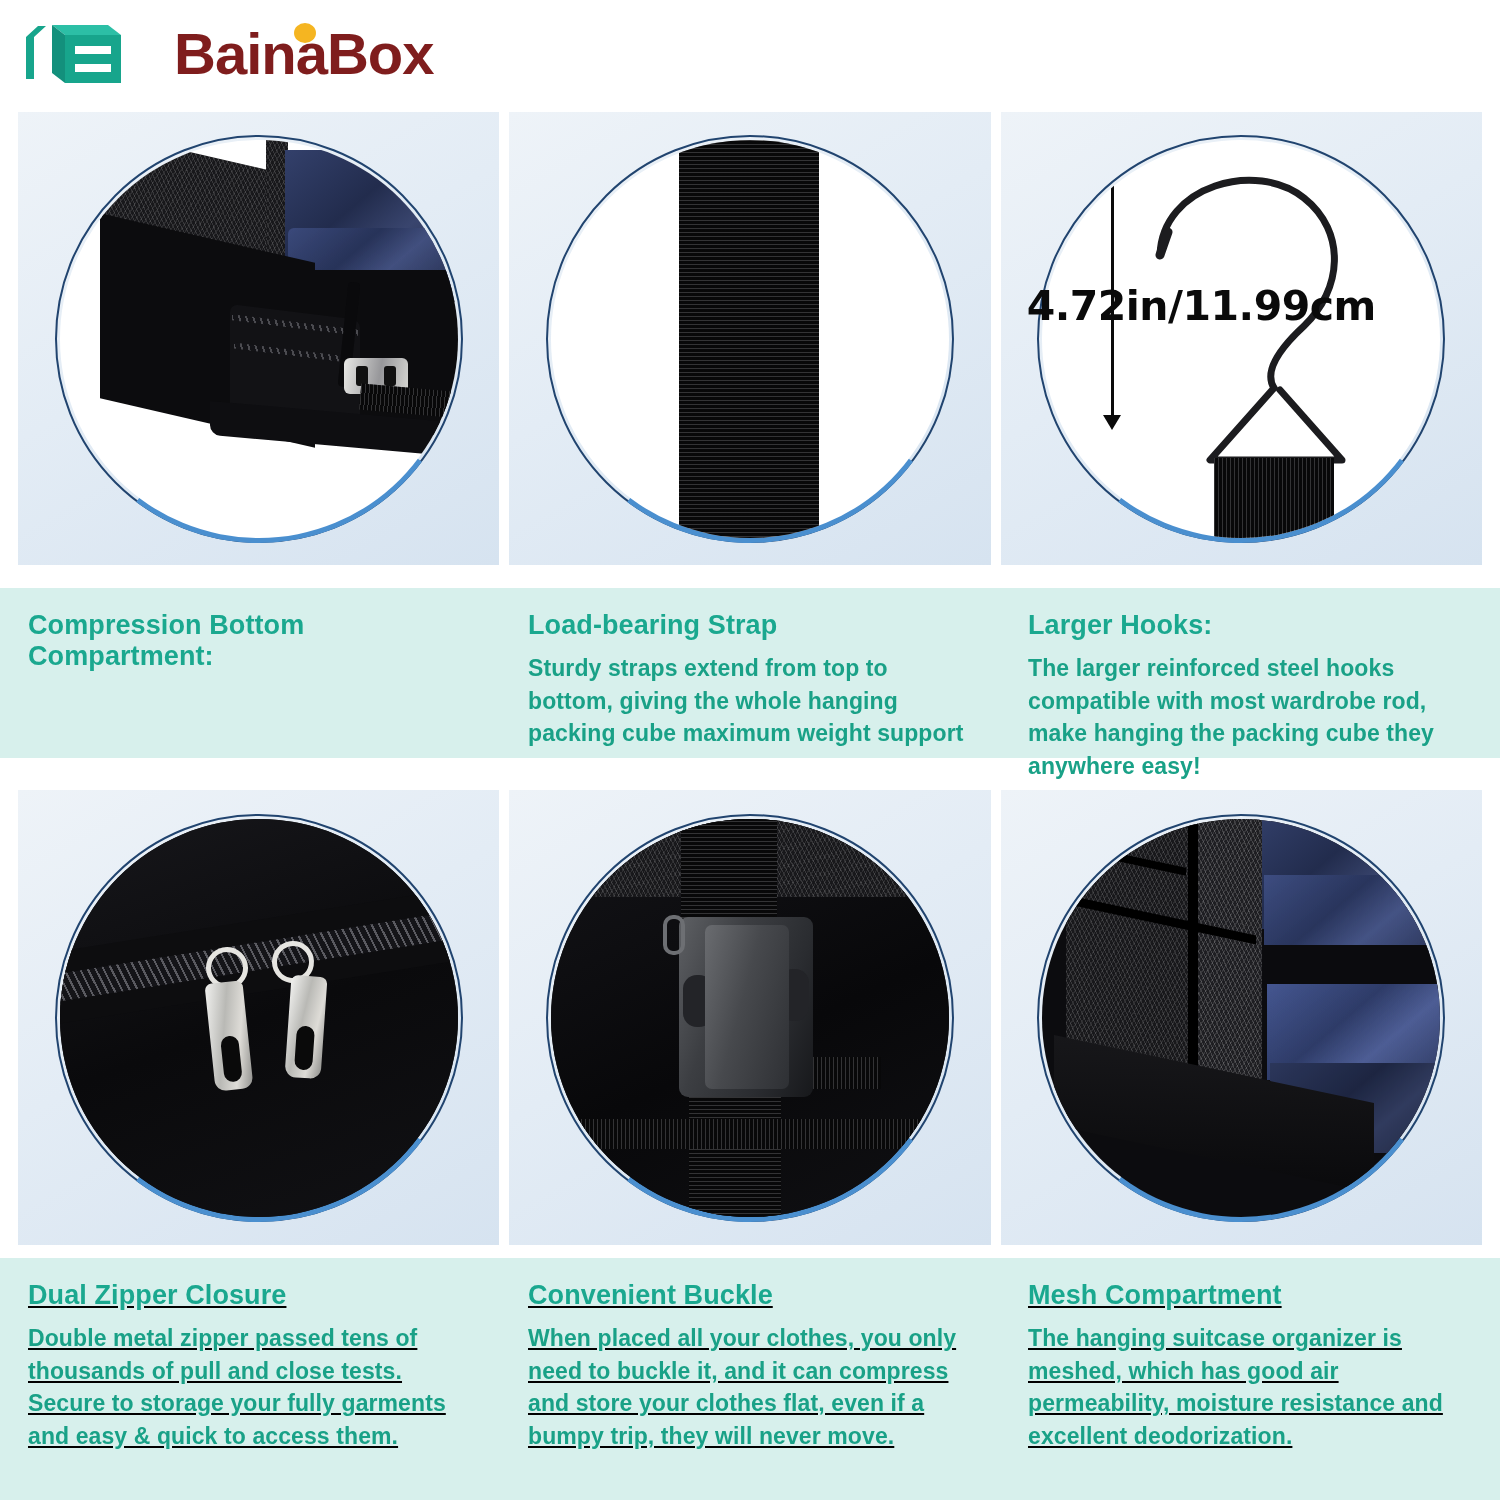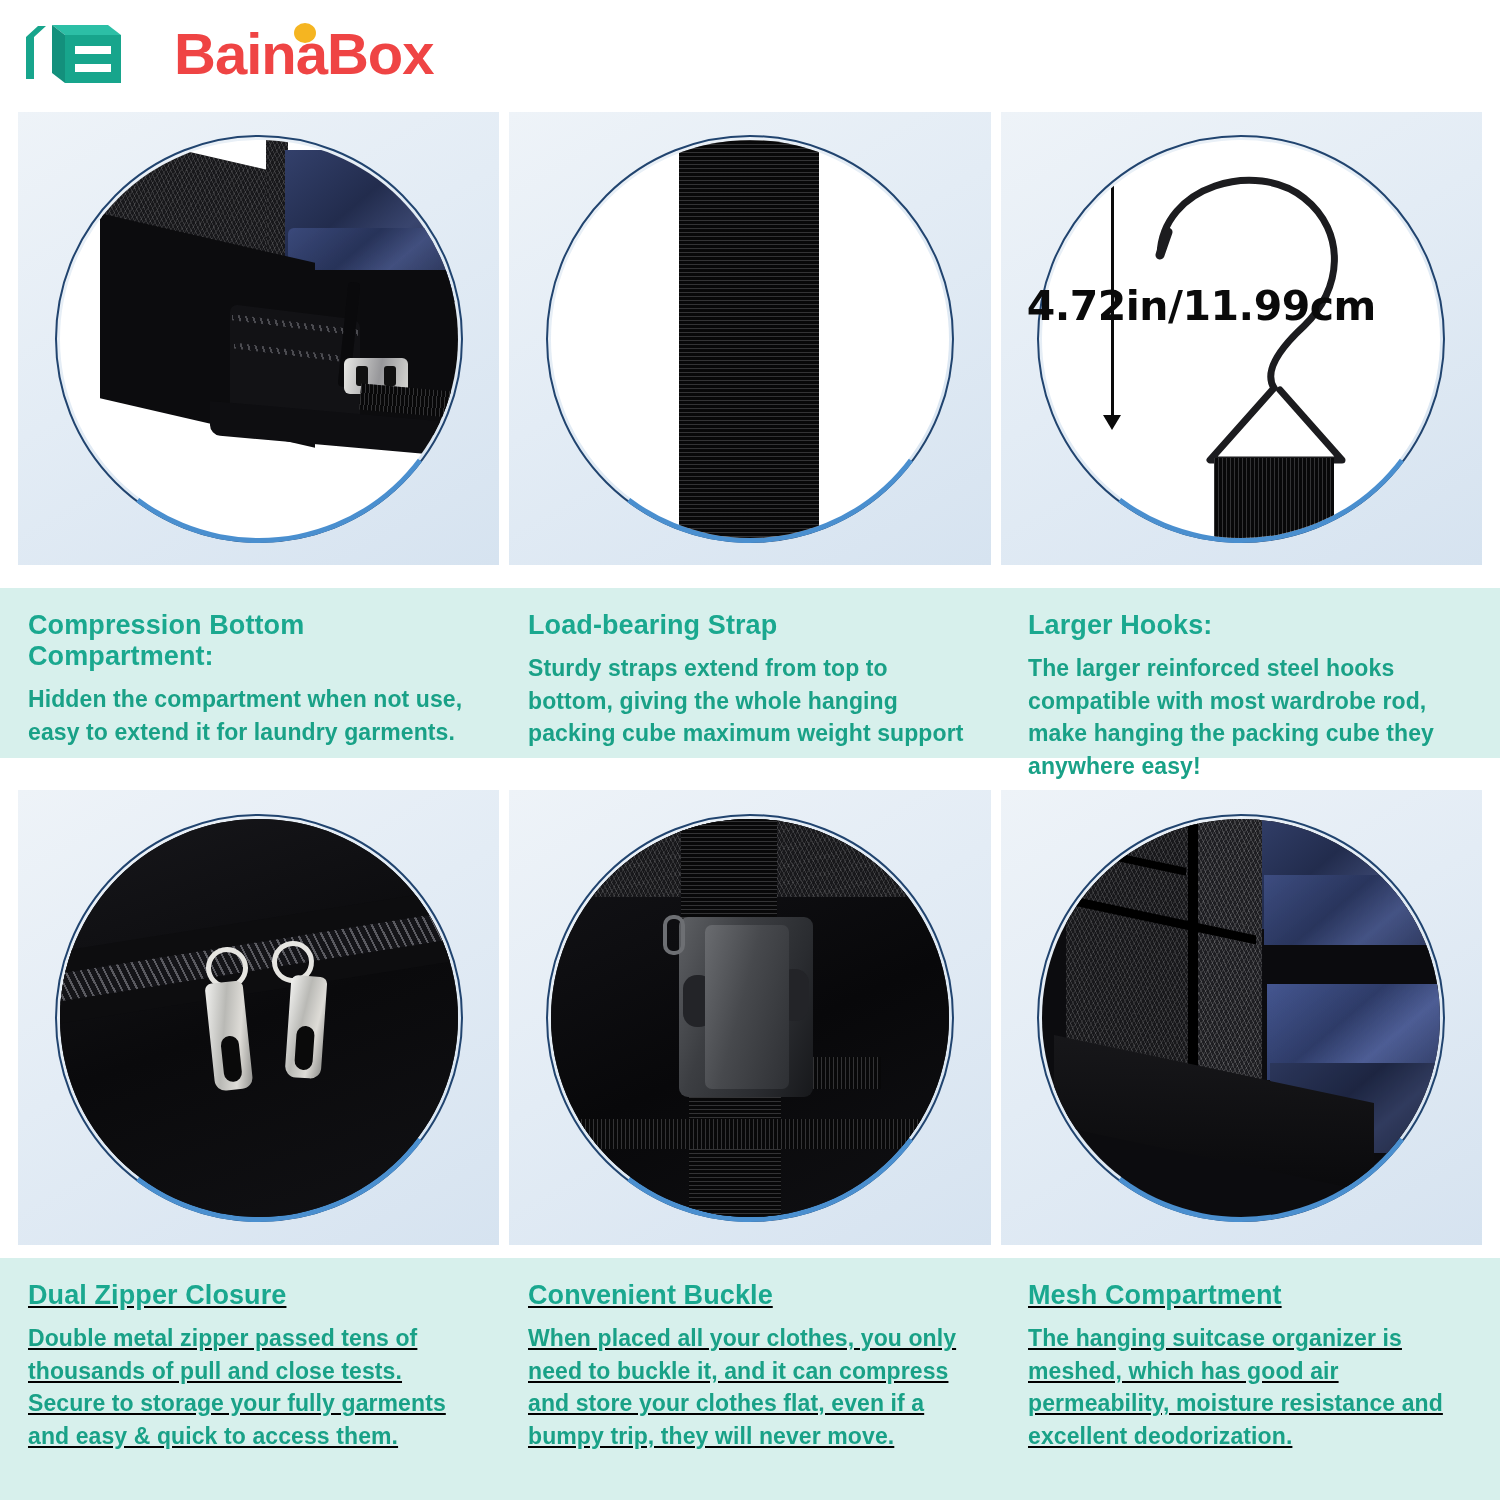--- a/index.html
+++ b/index.html
@@ -128,21 +128,21 @@
 
       <path d="M30 4 L86 4 L99 14 L43 14 Z" fill="#2cbfa6"></path>
 
       <path d="M30 4 L43 14 L43 62 L30 52 Z" fill="#13907c"></path>
 
       <rect x="43" y="14" width="56" height="48" fill="#17a58c"></rect>
       <rect x="53" y="25" width="36" height="8" fill="#ffffff"></rect>
       <rect x="53" y="43" width="36" height="8" fill="#ffffff"></rect>
     </svg>
   </div>
-  <div class="logo-word" style="color:#ef4444; position:relative;margin-left:48px;">
+  <div class="logo-word" style="color:#7f1d1d; position:relative;margin-left:48px;">
     <span>BainaBox</span>
     <span class="logo-dot" style="background:#f5b521; left:120px; top:-2px;"></span>
   </div>
 </div>
 
 <div class="img-strip" style="top:112px; height:453px;">
 
   <div class="panel">
     <div class="ring ring-thin" style="width:408px;height:408px;"></div>
     <div class="ring ring-thick" style="width:408px;height:408px;"></div>
@@ -201,21 +201,20 @@
         <div class="arrow-dn" style="left:61px;top:275px;"></div>
       </div>
     </div>
     <div class="dim-label" style="left:26px;top:170px;">4.72in/11.99cm</div>
   </div>
 </div>
 
 <div class="text-band" style="top:588px; height:170px;">
   <div class="text-cell">
     <div class="feat-title">Compression Bottom Compartment:</div>
-    <div class="feat-body">Hidden the compartment when not use, easy to extend it for laundry garments.</div>
   </div>
   <div class="text-cell">
     <div class="feat-title">Load-bearing Strap</div>
     <div class="feat-body">Sturdy straps extend from top to bottom, giving the whole hanging packing cube maximum weight support</div>
   </div>
   <div class="text-cell">
     <div class="feat-title">Larger Hooks:</div>
     <div class="feat-body">The larger reinforced steel hooks compatible with most wardrobe rod, make hanging the packing cube they anywhere easy!</div>
   </div>
 </div>

